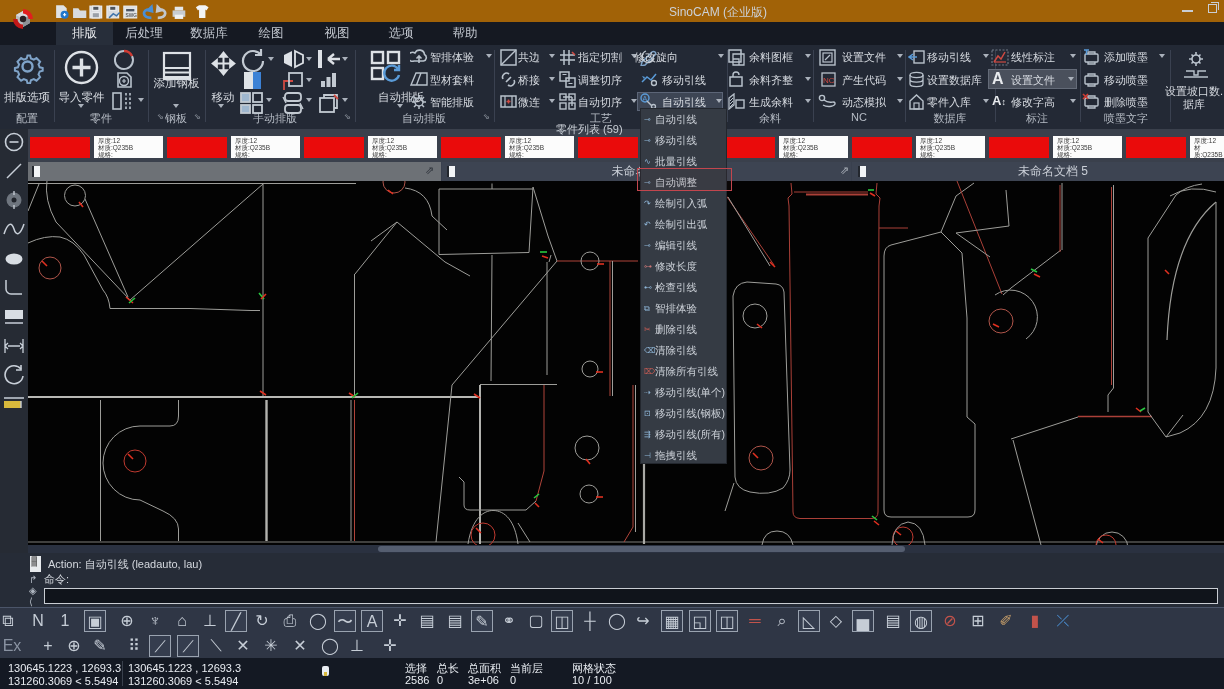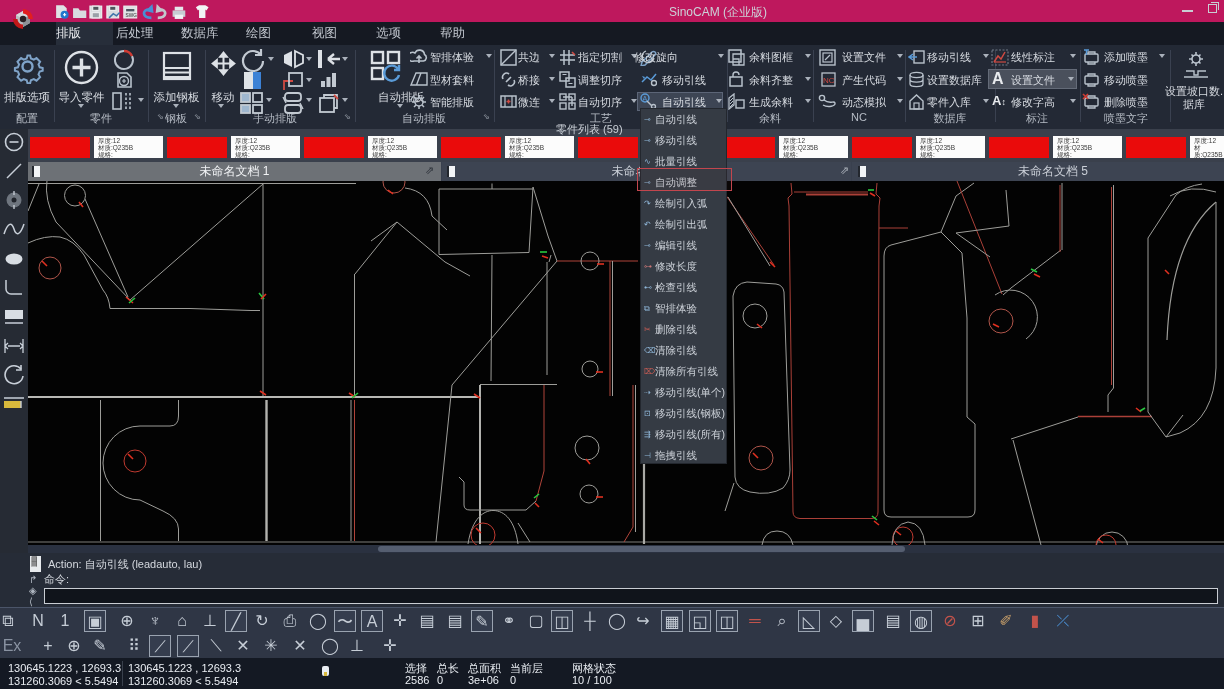--- a/index.html
+++ b/index.html
@@ -1,24 +1,24 @@
 <!DOCTYPE html>
 <html><head>
 <meta charset="utf-8">
 <style>
 * { margin:0; padding:0; box-sizing:border-box; }
 html,body { width:1224px; height:689px; overflow:hidden; background:#10141c;
   font-family:"Liberation Sans", sans-serif; }
 #app { position:relative; width:1224px; height:689px; }
 .abs { position:absolute; }
 
-#titlebar { position:absolute; left:0; top:0; width:1224px; height:22px; background:#be185d;text-align:center; }
+#titlebar { position:absolute; left:0; top:0; width:1224px; height:22px; background:#a16207;text-align:center; }
 #tabrow { position:absolute; left:0; top:22px; width:1224px; height:23px; background:#151922; }
 .tab { position:absolute; top:0px; height:23px; line-height:23px; font-size:12.5px;
-  color:#c3c8d0; text-align:left; }
+  color:#c3c8d0; text-align:center; }
 .tab.active { background:#272e3a; color:#e9ebee; }
 
 #ribbon { position:absolute; left:0; top:0; width:1224px; height:689px; pointer-events:none; }
 #ribbonbg { position:absolute; left:0; top:45px; width:1224px; height:84px; background:#232935; }
 .rsep { position:absolute; width:1px; background:#3a4150; top:50px; height:72px; }
 .glabel { position:absolute; top:111px; font-size:11px; color:#b6bcc5; text-align:center; }
 .biglabel { position:absolute; font-size:11.5px; color:#d7dbe1; text-align:center; }
 .sbtn { position:absolute; font-size:11px; color:#d7dbe1; white-space:nowrap; }
 .icn { position:absolute; color:#bac3ce; }
 .caret { position:absolute; width:0; height:0; border-left:3.5px solid transparent;
@@ -179,21 +179,21 @@
     <svg class="icn" style="left:112px;top:92px" width="22" height="18" viewBox="0 0 22 18">
       <rect x="1" y="1" width="8" height="16" fill="none" stroke="#b9c2cc" stroke-width="1.6"></rect>
       <path d="M14 1 v16 M18 1 v16" stroke="#b9c2cc" stroke-width="1.6" stroke-dasharray="2.5 2"></path>
     </svg>
     <div class="caret" style="left:138px;top:98px"></div>
 
     <svg class="icn" style="left:160px;top:49px" width="34" height="34" viewBox="0 0 34 34">
       <rect x="4" y="4" width="26" height="26" fill="none" stroke="#dde1e6" stroke-width="2.2"></rect>
       <path d="M4 19 h26 M4 23.5 h26 M4 28 h26" stroke="#dde1e6" stroke-width="1.8"></path>
     </svg>
-    <div class="biglabel" style="left:149px;top:90px;width:55px">添加钢板</div>
+    <div class="biglabel" style="left:149px;top:76px;width:55px">添加钢板</div>
     <div class="caret" style="left:173px;top:104px"></div>
 
     <svg class="icn" style="left:211px;top:51px" width="25" height="25" viewBox="0 0 30 30">
       <g stroke="#dde1e6" stroke-width="2.4" fill="#dde1e6">
         <path d="M15 2 l4 5 h-8 z M15 28 l4 -5 h-8 z M2 15 l5 -4 v8 z M28 15 l-5 -4 v8 z"></path>
         <path d="M15 7 v16 M7 15 h16" fill="none"></path>
       </g>
     </svg>
     <div class="biglabel" style="left:203px;top:90px;width:40px">移动</div>
     <div class="caret" style="left:218px;top:104px"></div>
@@ -460,21 +460,20 @@
       <div class="pwhite" style="left:916px">厚度:12<br>材质:Q235B<br>规格:</div>
     <div class="pred" style="left:989px"></div>
       <div class="pwhite" style="left:1053px">厚度:12<br>材质:Q235B<br>规格:</div>
     <div class="pred" style="left:1126px"></div>
       <div class="pwhite" style="left:1190px;width:34px">厚度:12<br>材质:Q235B<br>规格:</div>
   </div>
   <div id="docbar"></div>
   <div class="docseg active" style="left:28px;width:413px"></div>
   <div class="docseg" style="left:442px;width:409px"></div>
   <div class="docseg" style="left:852px;width:372px"></div>
-  <div class="doctitle" style="left:28px;width:413px;color:#f1f3f5">未命名文档 1</div>
   <div class="doctitle" style="left:442px;width:409px">未命名文档 4</div>
   <div class="doctitle" style="left:867px;width:372px">未命名文档 5</div>
   <div class="abs" style="left:32px;top:166px;width:8px;height:11px;background:#f2f4f6;z-index:2;border-left:2px solid #23272e"></div>
   <div class="abs" style="left:447px;top:166px;width:8px;height:11px;background:#f2f4f6;z-index:2;border-left:2px solid #23272e"></div>
   <div class="abs" style="left:858px;top:166px;width:8px;height:11px;background:#f2f4f6;z-index:2;border-left:2px solid #23272e"></div>
   <div class="abs" style="left:425px;top:164px;font-size:11px;color:#2e333b;z-index:2">⇗</div>
   <div class="abs" style="left:840px;top:164px;font-size:11px;color:#aab0b9;z-index:2">⇗</div>
   <div id="leftcolbg"></div>
   <div id="leftcol">
     <svg class="lic" style="top:132px" width="28" height="22" viewBox="0 0 28 22">

